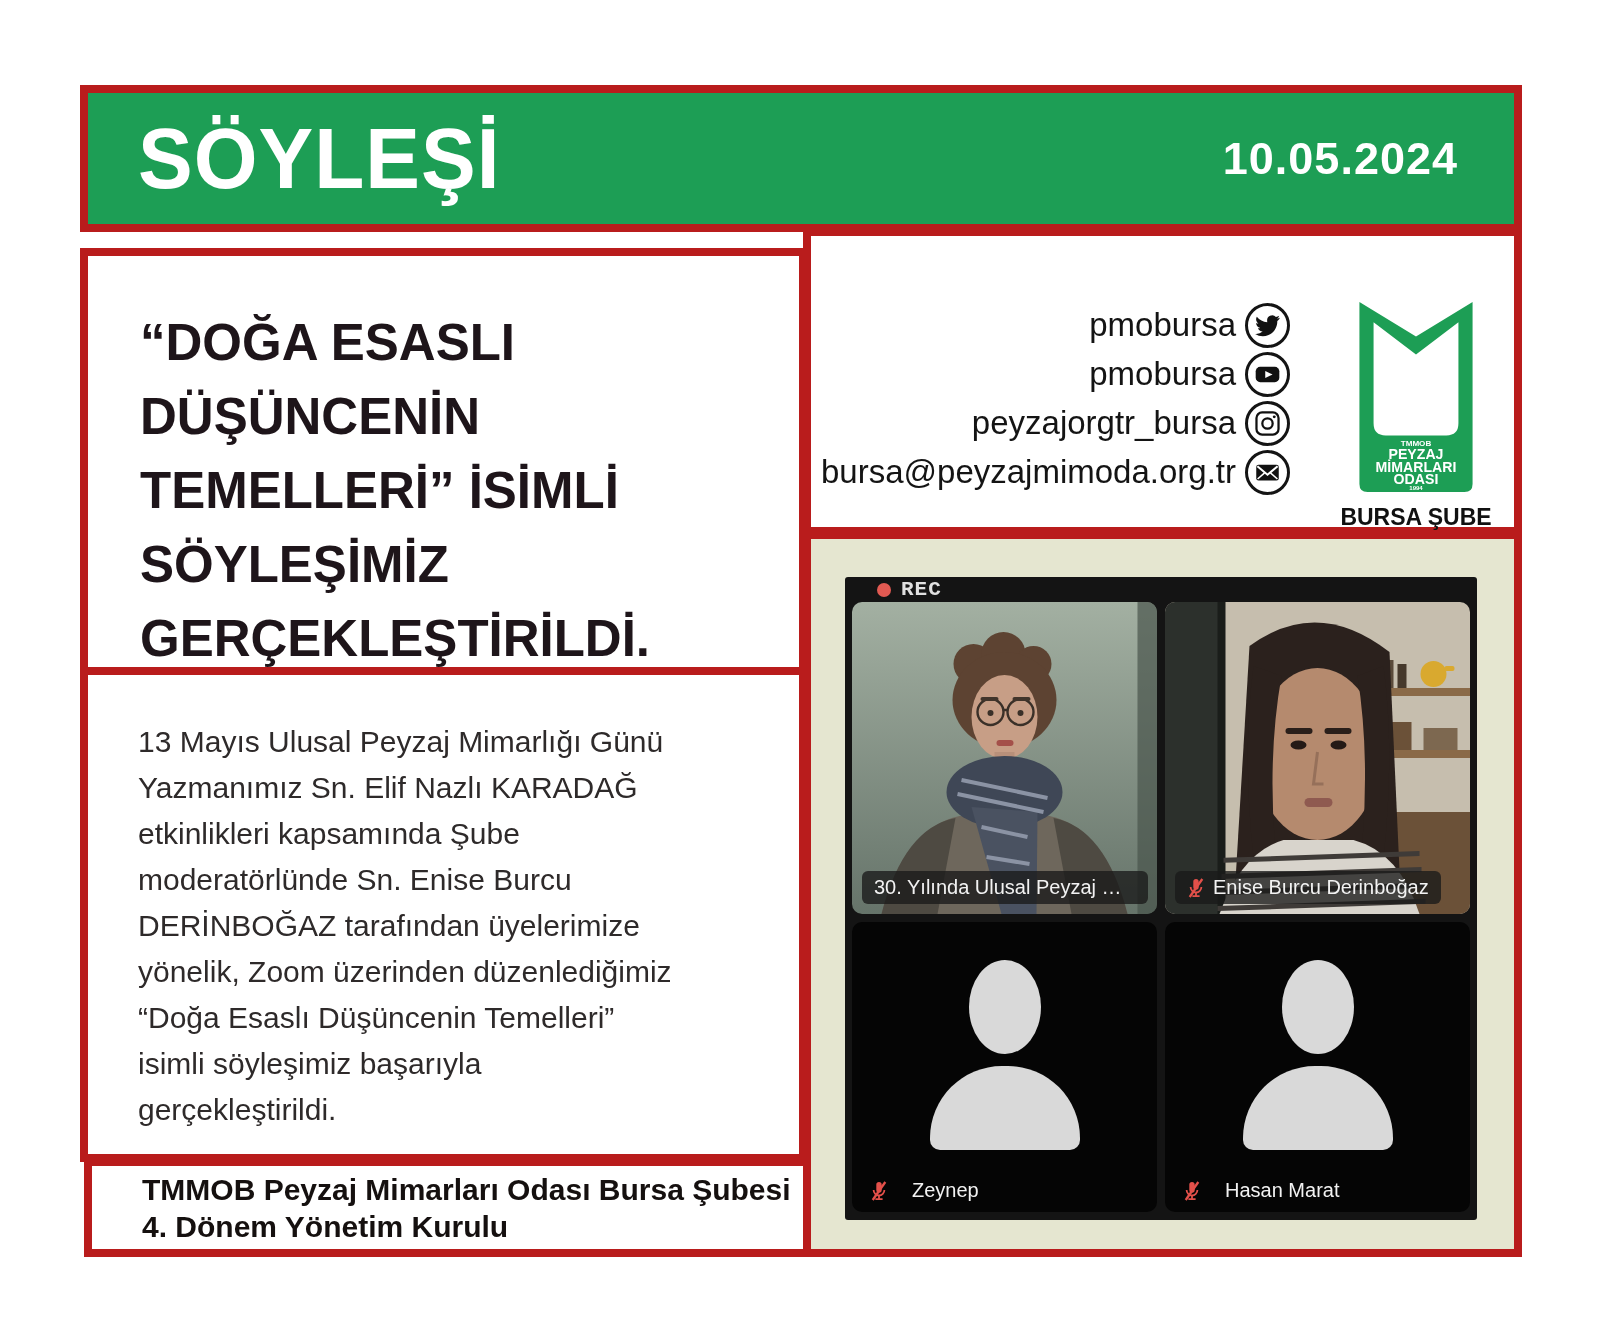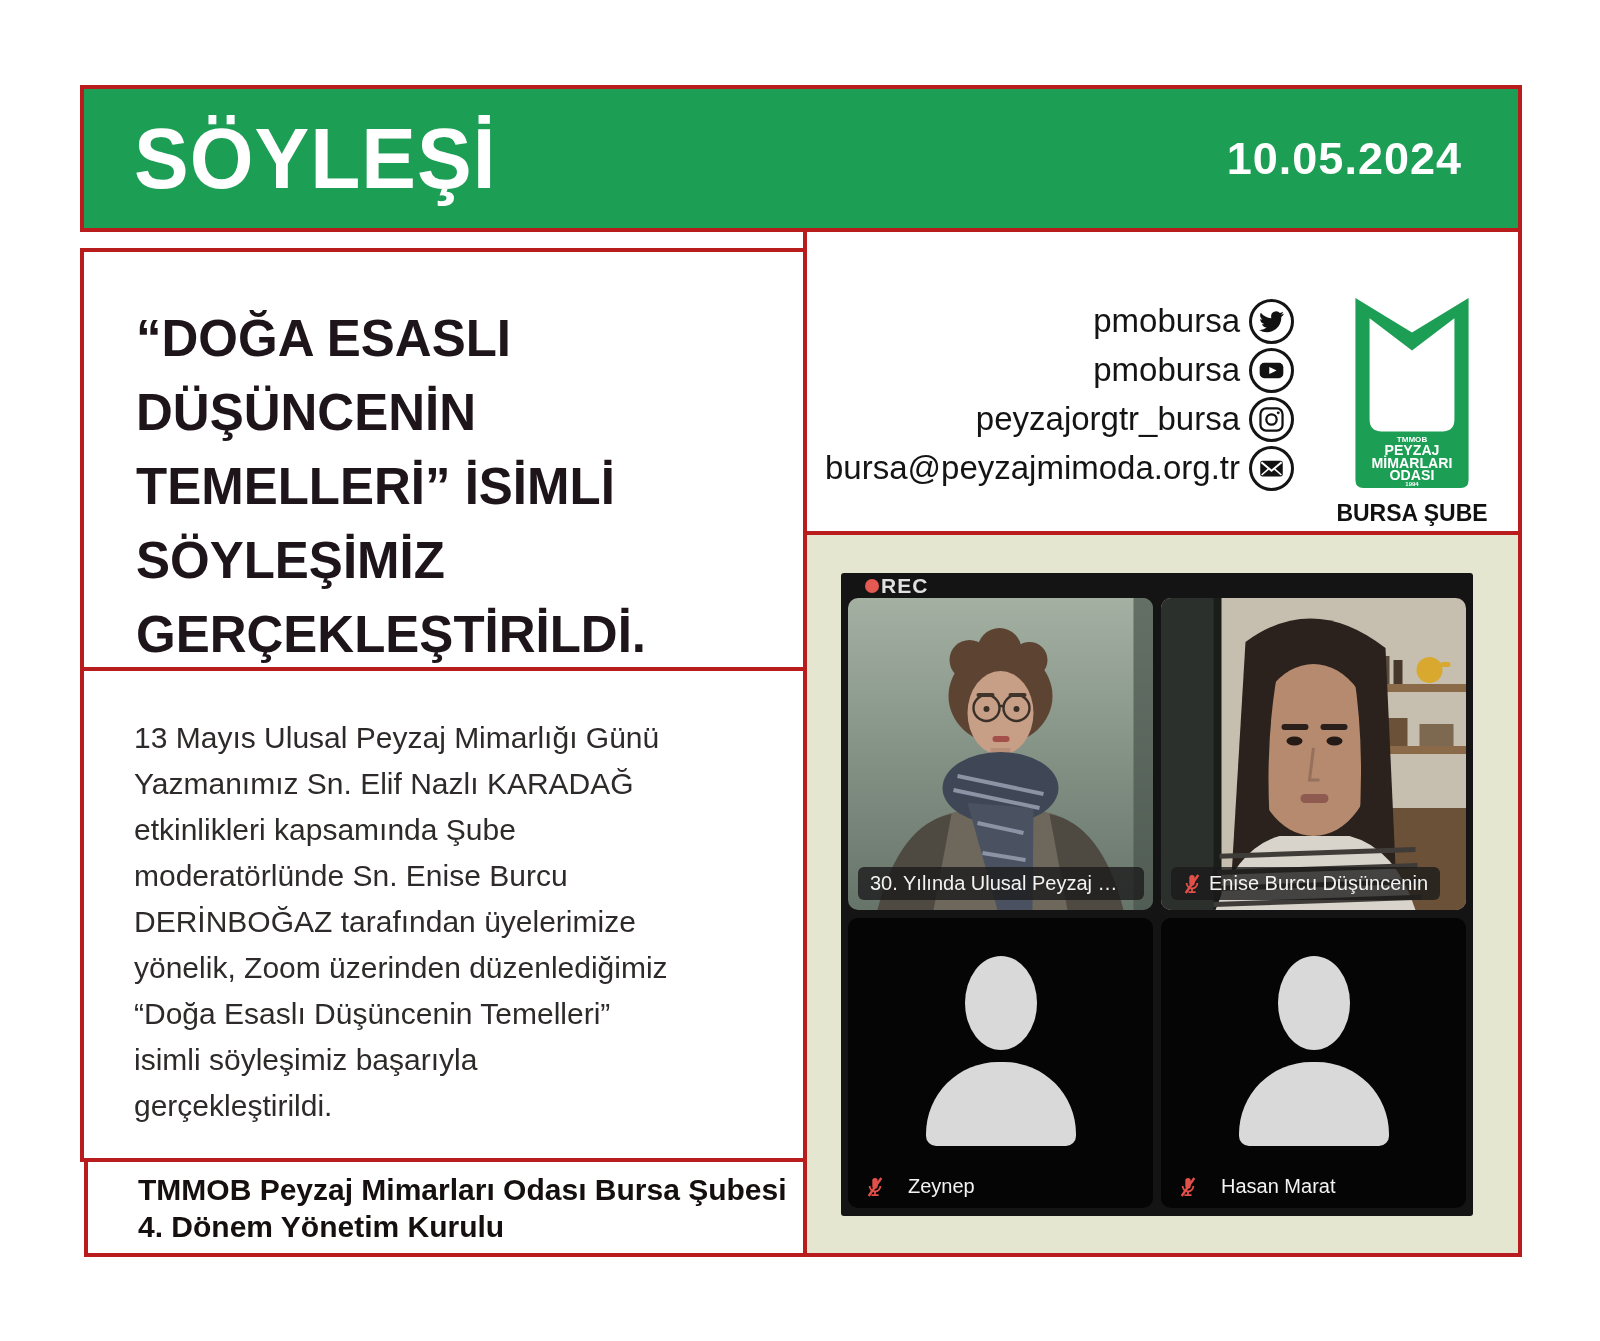--- a/index.html
+++ b/index.html
@@ -1,19 +1,19 @@
 <!DOCTYPE html>
 <html><head>
 <meta charset="utf-8">
 <style>
   html,body{margin:0;padding:0;background:#ffffff;}
   body{width:1600px;height:1341px;overflow:hidden;
        font-family:"Liberation Sans", sans-serif;-webkit-font-smoothing:antialiased;}
   .poster{position:relative;width:1600px;height:1341px;background:#ffffff;}
-  .box{position:absolute;border:4px solid #b91c1c;box-sizing:border-box;background:#ffffff;}
+  .box{position:absolute;border:8px solid #b91c1c;box-sizing:border-box;background:#ffffff;}
 
   
   .header{left:80px;top:85px;width:1442px;height:147px;background:#1d9e55;
           display:flex;align-items:center;justify-content:space-between;
           padding:0 56px 0 50px;}
   .header-title{color:#ffffff;font-weight:bold;font-size:82px;letter-spacing:1px;
                 transform:scaleY(1.04);}
   .header-date{color:#ffffff;font-weight:bold;font-size:45px;letter-spacing:1px;}
 
   
@@ -38,21 +38,21 @@
                 box-sizing:border-box;background:#ffffff;}
   .logo-wrap{position:absolute;left:520px;top:58px;width:170px;text-align:center;}
   .logo-branch{margin-top:8px;color:#111111;font-weight:bold;font-size:23px;
                letter-spacing:0;}
 
   
   .media-box{left:803px;top:531px;width:719px;height:726px;background:#e5e6d0;}
   .zoom-window{position:absolute;left:34px;top:38px;width:632px;height:643px;
                background:#141414;border-radius:3px;}
   .rec-bar{position:absolute;left:0;top:0;right:0;height:25px;display:flex;
-           align-items:center;padding-left:24px;gap:2px;}
+           align-items:center;padding-left:32px;gap:10px;font-family:Liberation Mono, monospace;}
   .rec-dot{width:14px;height:14px;border-radius:50%;background:#e25a52;}
   .rec-text{color:#e0e0e0;font-weight:bold;font-size:21px;letter-spacing:1px;}
   .tiles{position:absolute;left:7px;right:7px;top:25px;bottom:8px;
          display:grid;grid-template-columns:1fr 1fr;grid-template-rows:312px 1fr;
          gap:8px;}
   .tile{position:relative;background:#050505;border-radius:10px;overflow:hidden;}
   .tile svg.scene{position:absolute;inset:0;width:100%;height:100%;}
   .name-chip{position:absolute;left:10px;bottom:10px;display:flex;align-items:center;
              gap:8px;background:rgba(25,25,25,0.78);border-radius:6px;
              padding:5px 12px;max-width:86%;}
@@ -251,21 +251,21 @@
             </g>
           </svg>
           <div class="name-chip">
             <svg class="mic-off" width="18" height="22" viewBox="0 0 20 24">
               <rect x="7" y="2" width="6" height="12" rx="3" fill="#e3504a"></rect>
               <path d="M4 11 a6 6 0 0 0 12 0" fill="none" stroke="#e3504a" stroke-width="2"></path>
               <line x1="10" y1="17" x2="10" y2="21" stroke="#e3504a" stroke-width="2"></line>
               <line x1="6" y1="21" x2="14" y2="21" stroke="#e3504a" stroke-width="2"></line>
               <line x1="17" y1="2" x2="3" y2="22" stroke="#e3504a" stroke-width="2.6"></line>
             </svg>
-            <span class="name-text">Enise Burcu Düşüncenin</span>
+            <span class="name-text">Enise Burcu Derinboğaz</span>
           </div>
         </div>
 
         <div class="tile">
           <div class="avatar">
             <div class="head"></div>
               <div class="torso"></div>
           </div>
           <div class="name-plain">
             <svg class="mic-off" width="18" height="22" viewBox="0 0 20 24">

